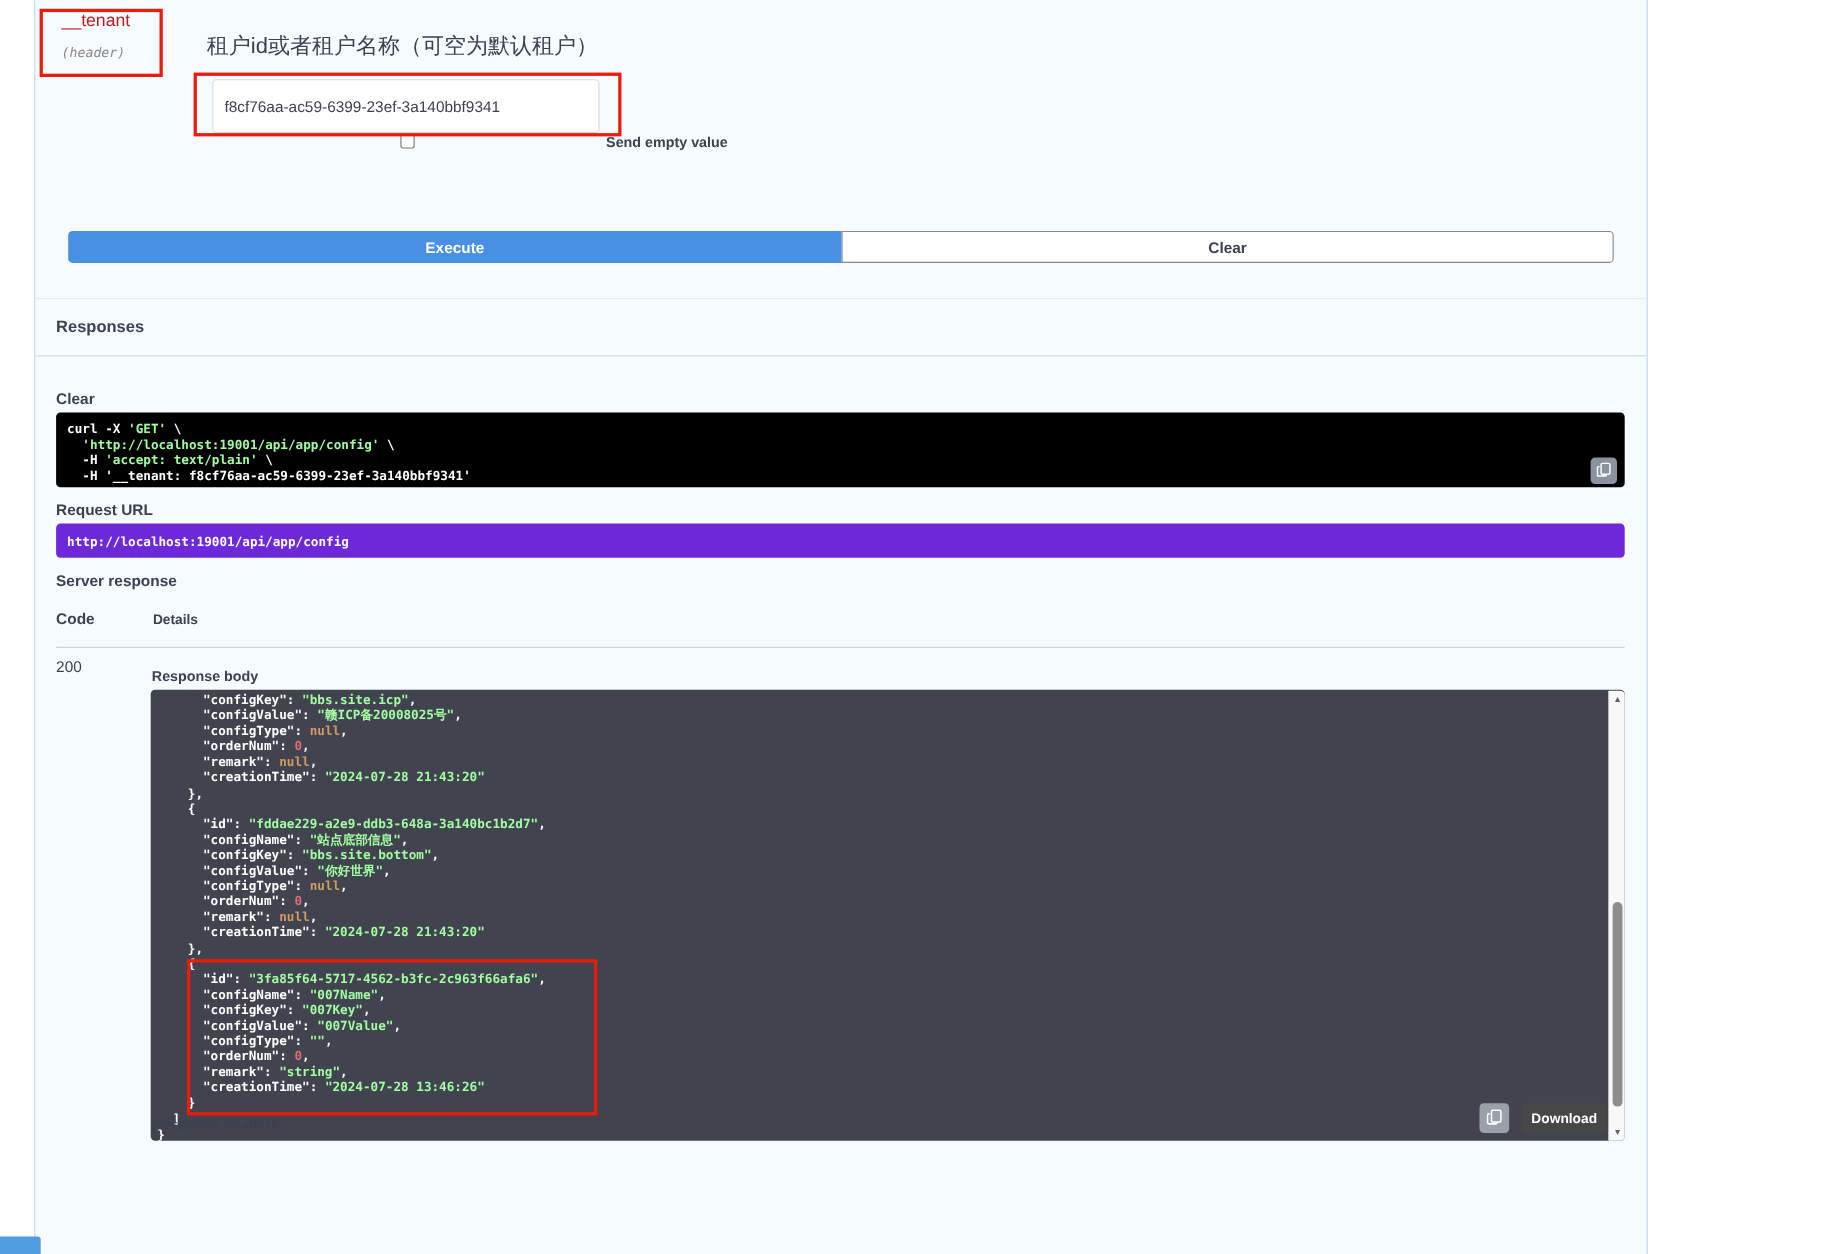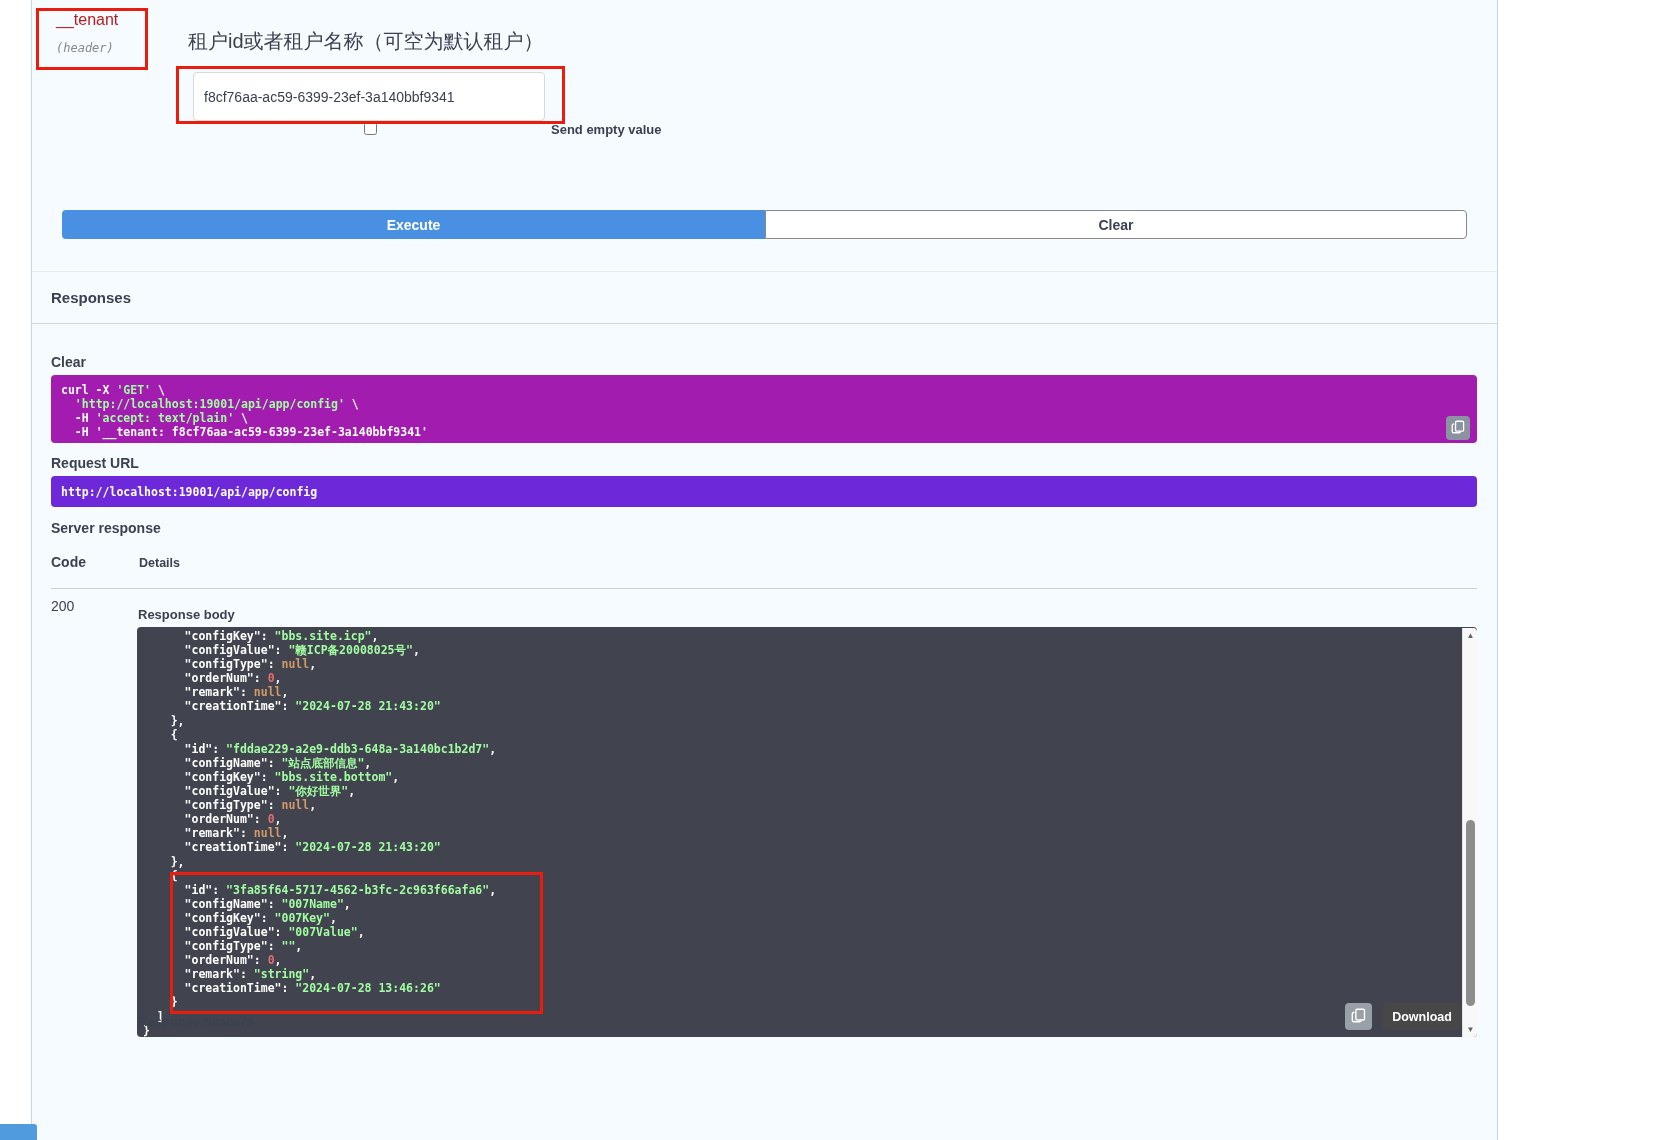--- a/index.html
+++ b/index.html
@@ -48,21 +48,21 @@
   .servresp-label    { left:51px; top:520px; }
   .code-header       { left:51px; top:554px; }
   .details-header    { left:139px; top:556px; font-size:12.5px; }
   .status-code       { left:51px; top:598px; font-size:14px; color:#3b4151; }
   .respbody-label    { left:138px; top:607px; }
   .respheaders-label { left:138px; top:1014px; }
 
   
   .code { font-family:"DejaVu Sans Mono",monospace; font-weight:700; font-size:11.5px; line-height:14.1px;
           color:#fff; white-space:pre; }
-  .curl-block   { left:51px; top:375px; width:1426px; height:68px; background:#a21caf; border-radius:4px; padding:8px 10px; }
+  .curl-block   { left:51px; top:375px; width:1426px; height:68px; background:#000000; border-radius:4px; padding:8px 10px; }
   .requrl-block { left:51px; top:476px; width:1426px; height:31px; background:#6d28d9; border-radius:4px; padding:9px 10px; }
   .respbody-block { left:137px; top:627px; width:1340px; height:410px; background:#41444e; border-radius:4px;
                     padding:2px 22px 6px 6px; overflow:hidden; }
 
   .tok-plain { color:#ffffff; }
   .tok-str   { color:#a2fca2; }
   .tok-key   { color:#ffffff; }
   .tok-null  { color:#d19a66; }
   .tok-num   { color:#e06c75; }
 

